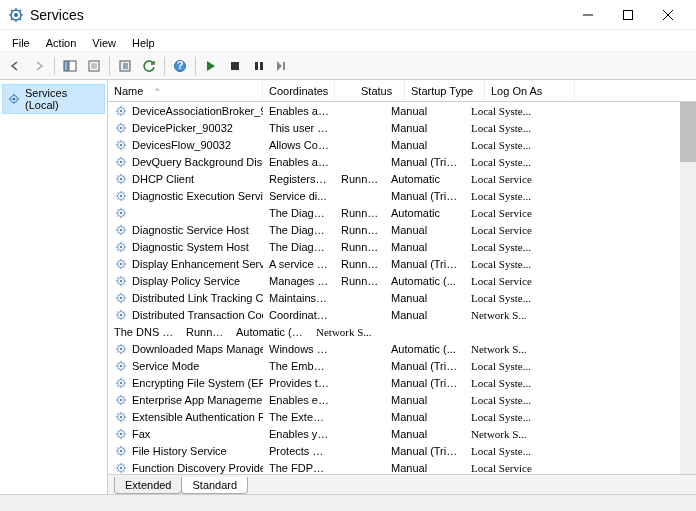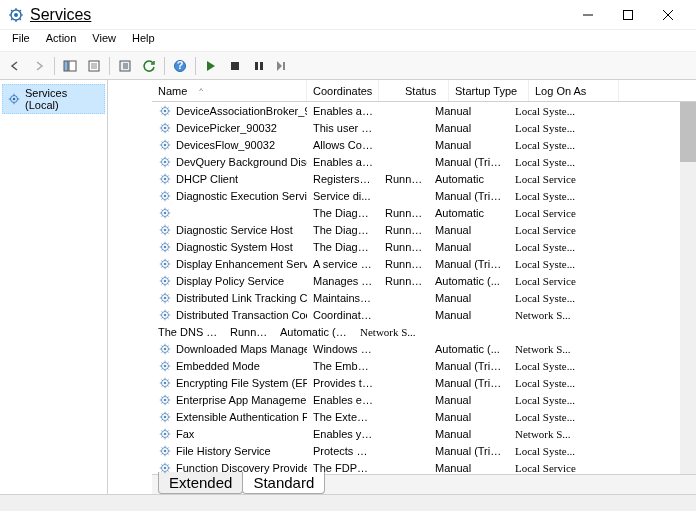--- a/index.html
+++ b/index.html
@@ -1,27 +1,27 @@
 <!DOCTYPE html>
 <html><head>
 <meta charset="utf-8">
 <style>
 * { margin: 0; padding: 0; box-sizing: border-box; font-family: 'Segoe UI', Tahoma, sans-serif; font-size: 11px; }
 body { background: #fff; width: 696px; height: 511px; overflow: hidden; position: relative; }
 .titlebar { height: 30px; display: flex; align-items: center; padding: 0 8px; border-bottom: 1px solid #eee; }
 .titlebar .icon { width: 16px; height: 16px; margin-right: 6px; }
-.titlebar .title { flex: 1; font-size: 16px; text-decoration: underline; }
+.titlebar .title { flex: 1; font-size: 14px; }
 .winbtns { display: flex; }
 .winbtn { width: 40px; height: 28px; display: flex; align-items: center; justify-content: center; cursor: pointer; }
-.menubar { height: 22px; display: flex; align-items: flex-start; padding: 0 4px; border-bottom: 1px solid #eee; }
+.menubar { height: 22px; display: flex; align-items: flex-end; padding: 0 4px; border-bottom: 1px solid #eee; }
 .menuitem { padding: 2px 8px; cursor: pointer; }
 .toolbar { height: 28px; display: flex; align-items: center; padding: 0 4px; border-bottom: 1px solid #d0d0d0; gap: 2px; background: #f8f8f8; }
 .toolbtn { width: 22px; height: 22px; display: flex; align-items: center; justify-content: center; cursor: pointer; border: 1px solid transparent; }
 .toolsep { width: 1px; height: 18px; background: #ccc; margin: 0 2px; }
-.mainarea { display: flex; height: 414px; gap: 44px; }
+.mainarea { display: flex; height: 414px; }
 .sidebar { width: 108px; border-right: 1px solid #d0d0d0; padding: 4px 2px; }
 .treeitem { display: flex; align-items: center; padding: 2px 4px; background: #cce8ff; border: 1px dotted #99d1ff; }
 .treeitem .icon { width: 14px; height: 14px; margin-right: 4px; }
 .content { flex: 1; display: flex; flex-direction: column; position: relative; }
 .listview { flex: 1; overflow: hidden; position: relative; }
 .listheader { display: flex; height: 22px; border-bottom: 1px solid #d0d0d0; background: #fff; }
 .colh { display: flex; align-items: center; padding: 0 6px; border-right: 1px solid #eee; cursor: pointer; white-space: nowrap; overflow: hidden; }
 .col-name { width: 155px; padding-left: 6px; }
 .col-desc { width: 72px; }
 .col-status { width: 50px; margin-left: 20px; }
@@ -31,21 +31,21 @@
 .listrows { overflow: hidden; }
 .row { display: flex; height: 17px; align-items: center; cursor: pointer; }
 .cell { padding: 0 6px; white-space: nowrap; overflow: hidden; text-overflow: ellipsis; }
 .cell-name { width: 155px; display: flex; align-items: center; }
 .cell-name .svc-icon { width: 14px; height: 14px; margin-right: 4px; flex-shrink: 0; }
 .cell-desc { width: 72px; }
 .cell-status { width: 50px; }
 .cell-startup { width: 80px; }
 .cell-logon { width: 90px; font-family: Liberation Serif, serif; }
 .tabs { height: 20px; display: flex; align-items: flex-end; padding-left: 6px; border-top: 1px solid #d0d0d0; background: #f4f4f4; }
-.tab { padding: 2px 10px; border: 1px solid #aaa; border-top: none; background: #fff; cursor: pointer; font-size: 15px; border-radius: 0 0 4px 4px; margin-right: -1px; }
+.tab { padding: 2px 10px; border: 1px solid #aaa; border-top: none; background: #fff; cursor: pointer; font-size: 11px; border-radius: 0 0 4px 4px; margin-right: -1px; }
 .tab.inactive { background: #f0f0f0; }
 .scrollbar { position: absolute; right: 0; top: 22px; bottom: 0; width: 16px; background: #f0f0f0; }
 .scroll-thumb { position: absolute; top: 0; width: 100%; height: 60px; background: #c0c0c0; }
 .statusbar { height: 17px; border-top: 1px solid #d0d0d0; background: #f0f0f0; }
 svg { display: block; }
 </style>
 </head>
 <body>
 
 <div class="titlebar">
@@ -410,21 +410,21 @@
           </div>
           <div class="row">
             <div class="cell cell-name">
               <span class="svc-icon">
                 <svg width="14" height="14" viewBox="0 0 16 16">
                   <circle cx="8" cy="8" r="4" fill="none" stroke="#5a8cc0"></circle>
                   <circle cx="8" cy="8" r="1.5" fill="#5a8cc0"></circle>
                   <path d="M8 2v2M8 12v2M2 8h2M12 8h2M4 4l1.2 1.2M10.8 10.8L12 12M4 12l1.2-1.2M10.8 5.2L12 4" stroke="#5a8cc0" stroke-width="1"></path>
                 </svg>
               </span>
-              <span>Embedded Mode</span>
+              <span>Service Mode</span>
             </div>
             <div class="cell cell-desc">The Embed...</div>
             <div class="cell cell-status"></div>
             <div class="cell cell-startup">Manual (Trig...</div>
             <div class="cell cell-logon">Local Syste...</div>
           </div>
           <div class="row">
             <div class="cell cell-name">
               <span class="svc-icon">
                 <svg width="14" height="14" viewBox="0 0 16 16">

